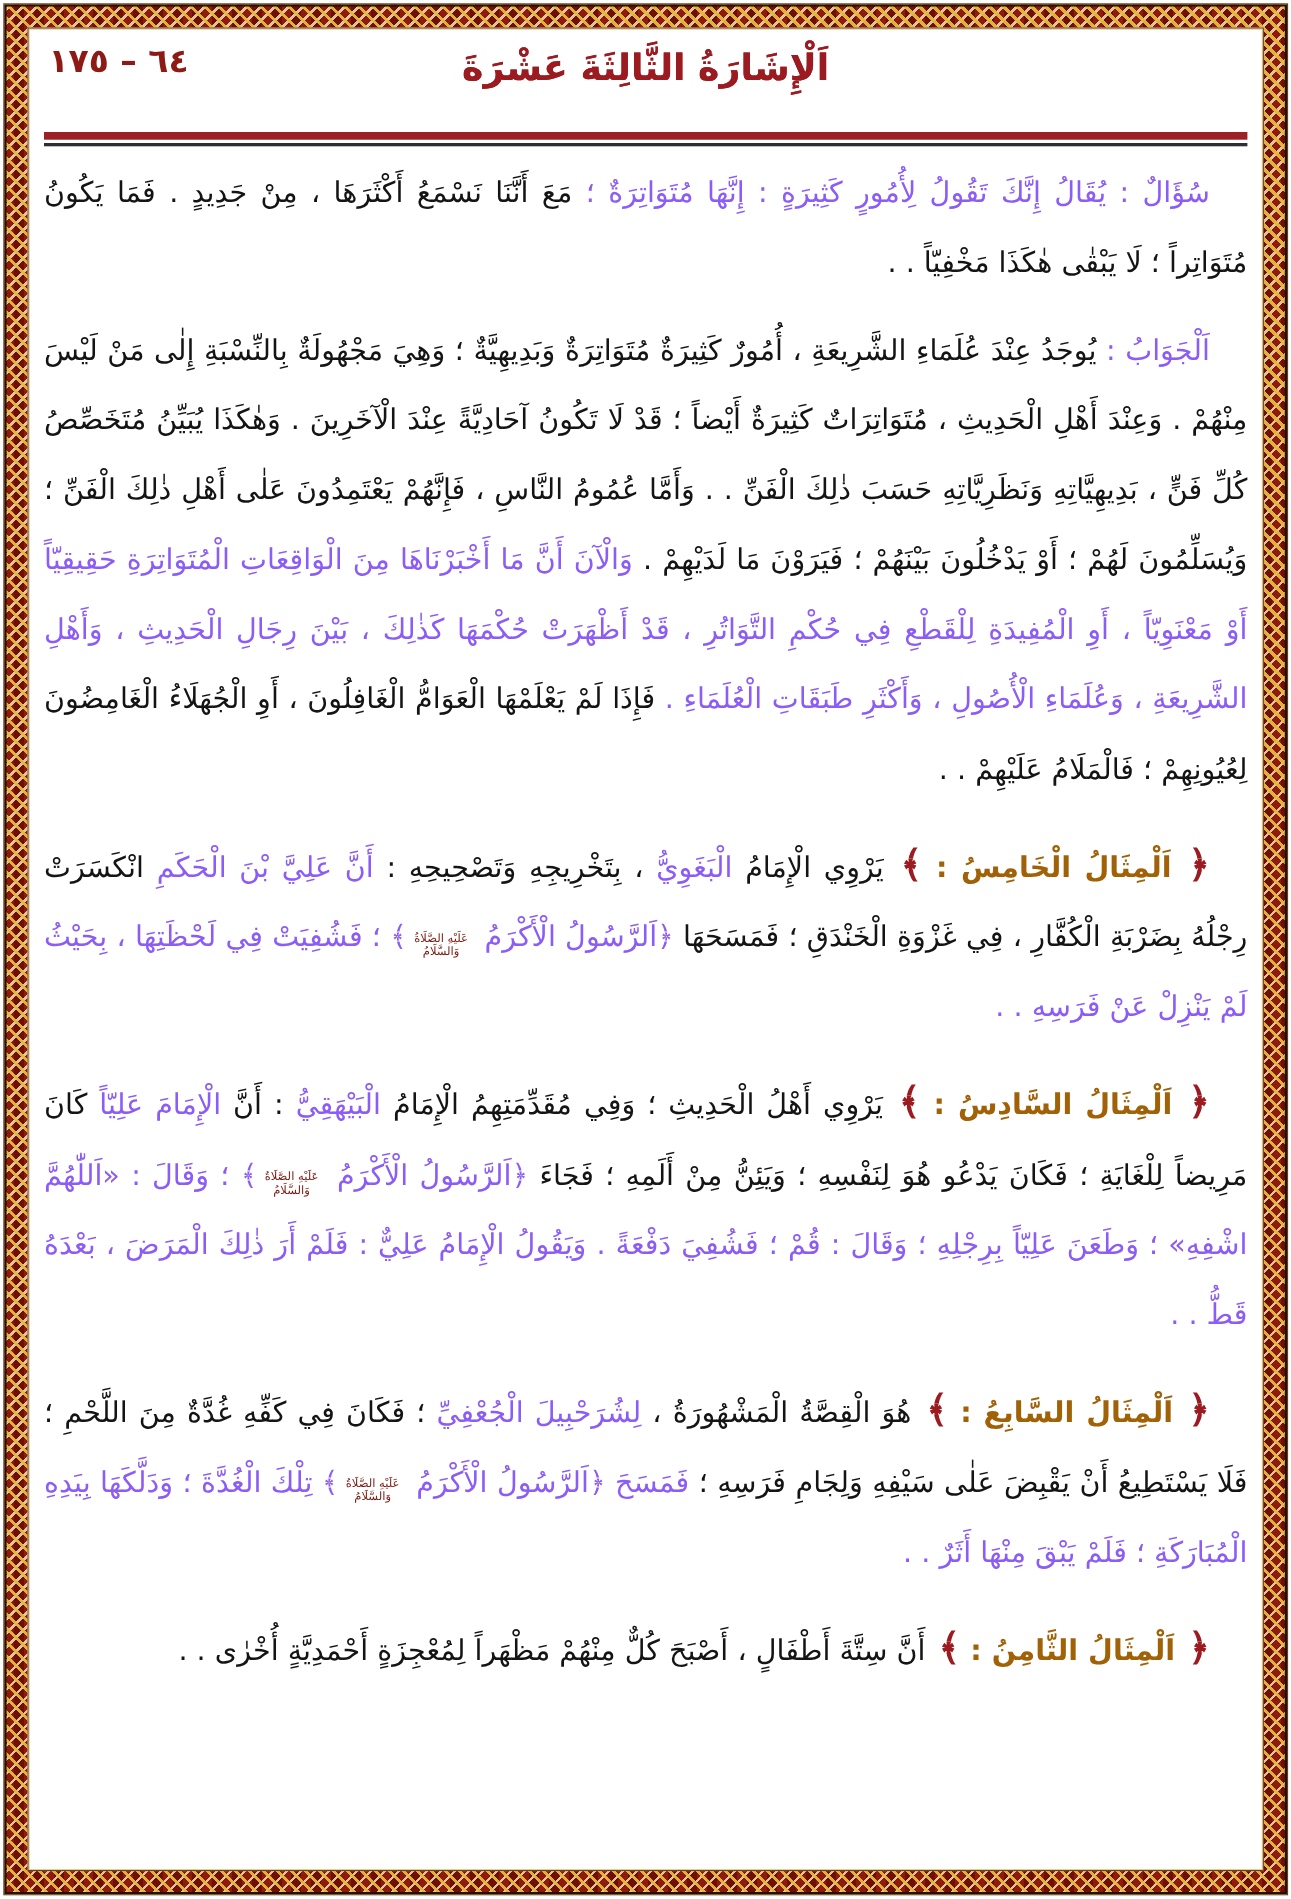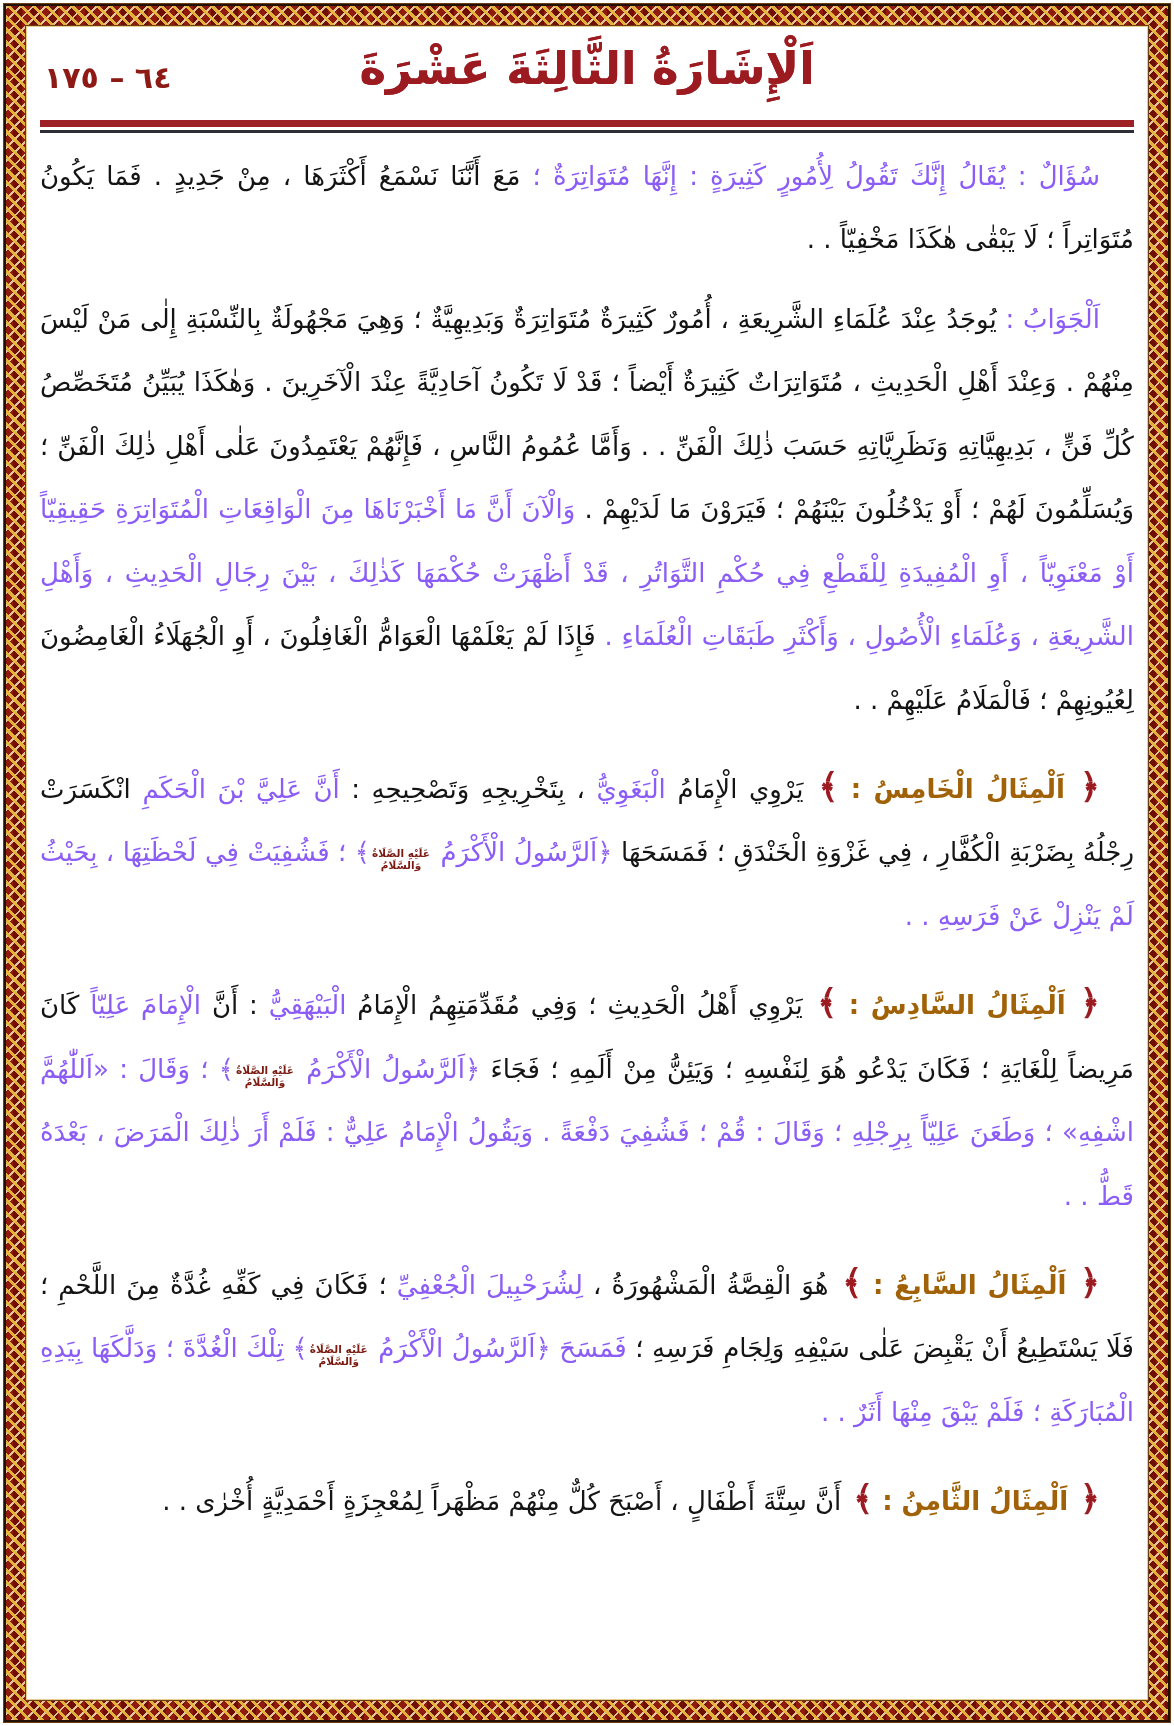--- a/index.html
+++ b/index.html
@@ -20,40 +20,40 @@
   .page{
     position:absolute;inset:25px;background:#ffffff;border:1px solid #6b3e16;
     box-shadow: 0 0 0 1px #e7ce8f inset;
   }
   .content{
     position:absolute;top:36px;right:40px;left:40px;bottom:20px;
     direction:rtl;
   }
   .header{position:relative;height:74px;}
   .page-numbers{
-    position:absolute;left:4px;top:24px;
+    position:absolute;left:4px;top:2px;
     color:#8e1a15;font-weight:bold;font-size:30px;letter-spacing:1px;
   }
   .doc-title{
-    text-align:center;color:#9c1b20;font-weight:bold;font-size:45px;
+    text-align:center;color:#9c1b20;font-weight:bold;font-size:33px;
     padding-top:6px;text-shadow:0 0 .4px #9c1b20;
   }
   .rule-thick{height:7px;background:#9c2025;margin-top:10px;}
   .rule-thin{height:3px;background:#2e2e38;margin-top:3px;}
   .body-text{margin-top:12px;font-size:26px;line-height:2.44;color:#141414;
     text-align:justify;text-justify:inter-word;}
   .para{margin:0 0 16px 0;text-indent:34px;}
   .para.example{margin-top:26px;}
   .seg.black{color:#141414;}
   .seg.red{color:#8b5cf6;}
   .seg.h{color:#a16207;font-weight:bold;}
   .seg.orn{color:#9c1b20;font-weight:bold;font-size:34px;line-height:0;}
   .seg.emblem{
     display:inline-block;font-size:10.5px;line-height:1.15;color:#7a1a10;
-    max-width:62px;text-align:center;vertical-align:-8px;font-weight:bold;
+    max-width:62px;text-align:center;vertical-align:-8px;font-weight:normal;
     white-space:normal;text-indent:0;
   }
 </style>
 </head>
 <body>
 
 <div class="frame"></div>
 <div class="page"></div>
 
 <div class="content">

